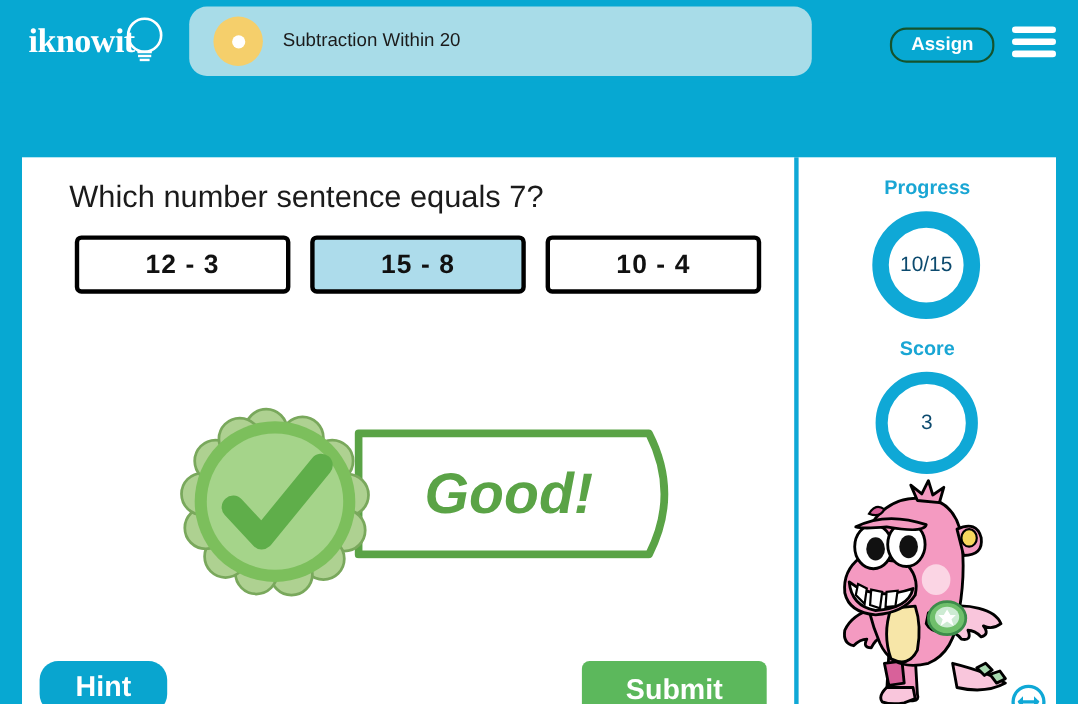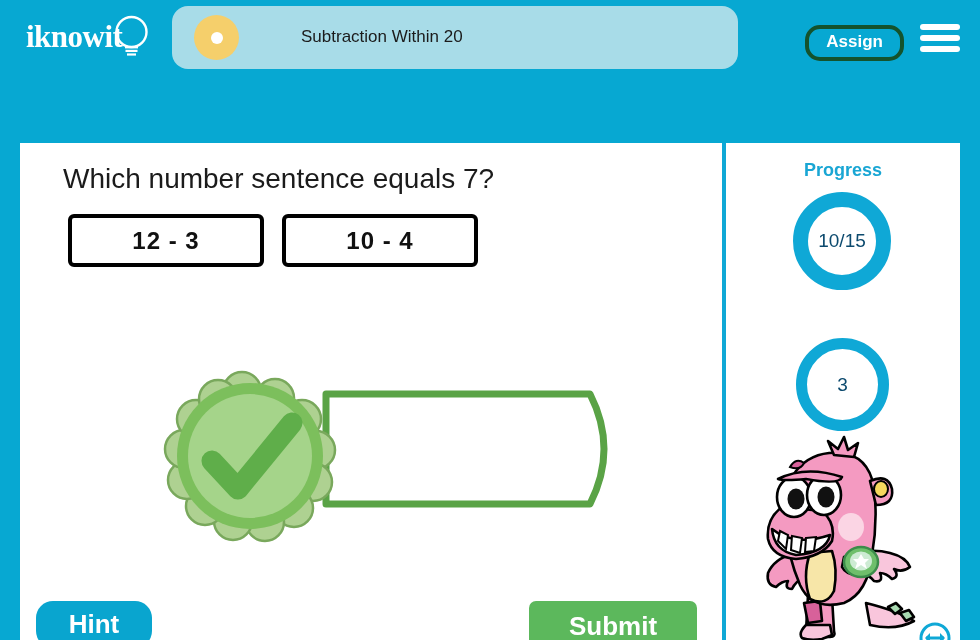--- a/index.html
+++ b/index.html
@@ -66,28 +66,27 @@
     width: 12px; height: 12px;
     border-radius: 50%;
     background: #ffffff;
   }
   #title-text {
     position: absolute;
     left: 85px; top: 21px;
     font-size: 17px;
     color: #1b1b1b;
     font-family: "Liberation Sans", sans-serif;
-    margin-left: 44px;
   }
 
   #assign-button {
     position: absolute;
     right: 76px; top: 25px;
     padding: 4px 17px 6px;
-    border: 4px solid #14532d;
+    border: 2px solid #14532d;
     border-radius: 15px;
     color: #ffffff;
     font-size: 17px;
     font-weight: bold;
     cursor: pointer;
     background: transparent;
     line-height: 18px;
   }
 
   #menu-button {
@@ -297,29 +296,31 @@
   </div>
 
   <div id="stage">
 
     <div id="divider"></div>
 
     <div id="question">Which number sentence equals 7?</div>
 
     <div id="choices">
       <div class="choice">12 - 3</div>
+      <div class="choice selected">15 - 8</div>
       <div class="choice">10 - 4</div>
     </div>
 
     <div id="feedback">
 
       <svg id="feedback-banner" viewBox="0 0 300 118">
         <path d="M4 4 H268 Q296 59 268 114 H4 Z" fill="#ffffff" stroke="#5AA346" stroke-width="7" stroke-linejoin="round"></path>
       </svg>
 
+      <div id="feedback-text">Good!</div>
 
       <svg id="feedback-medal" viewBox="0 0 220 180">
         <g fill="#AED191" stroke="#79A85C" stroke-width="2.5">
           <circle cx="92" cy="26" r="19"></circle>
             <circle cx="125" cy="33" r="19"></circle>
           <circle cx="152" cy="54" r="19"></circle>
             <circle cx="166" cy="85" r="19"></circle>
           <circle cx="163" cy="117" r="19"></circle>
             <circle cx="144" cy="143" r="19"></circle>
           <circle cx="115" cy="157" r="19"></circle>
@@ -343,20 +344,21 @@
       <span>Submit</span>
     </button>
 
     <div id="panel">
 
       <div id="progress-label" class="stat-label">Progress</div>
       <div id="progress-ring" class="ring">
         <span class="ring-value">10/15</span>
       </div>
 
+      <div id="score-label" class="stat-label">Score</div>
       <div id="score-ring" class="ring">
         <span class="ring-value">3</span>
       </div>
 
       <svg id="monster" viewBox="0 0 190 210">
         <g stroke="#000000" stroke-width="2.6" stroke-linejoin="round">
 
           <path d="M118 168 Q150 176 166 186 Q148 196 122 190 Z" fill="#F9C6DC"></path>
           <path d="M140 172 l8 -4 6 6 -7 5 z" fill="#A8D9B0"></path>
           <path d="M152 178 l9 -3 5 7 -8 4 z" fill="#A8D9B0"></path>

